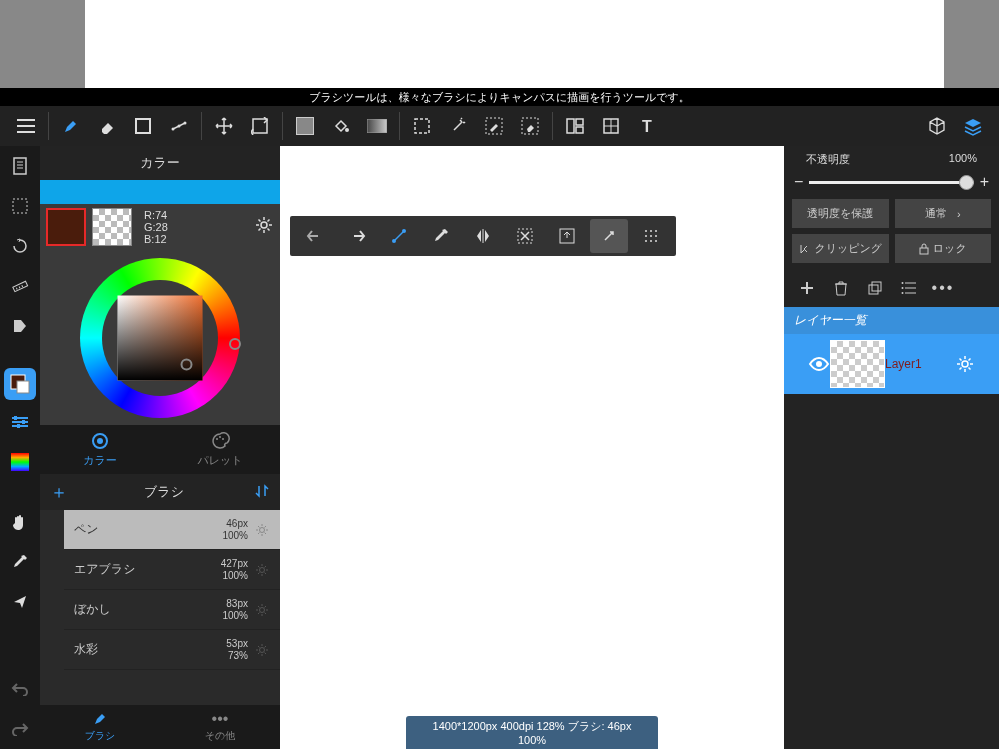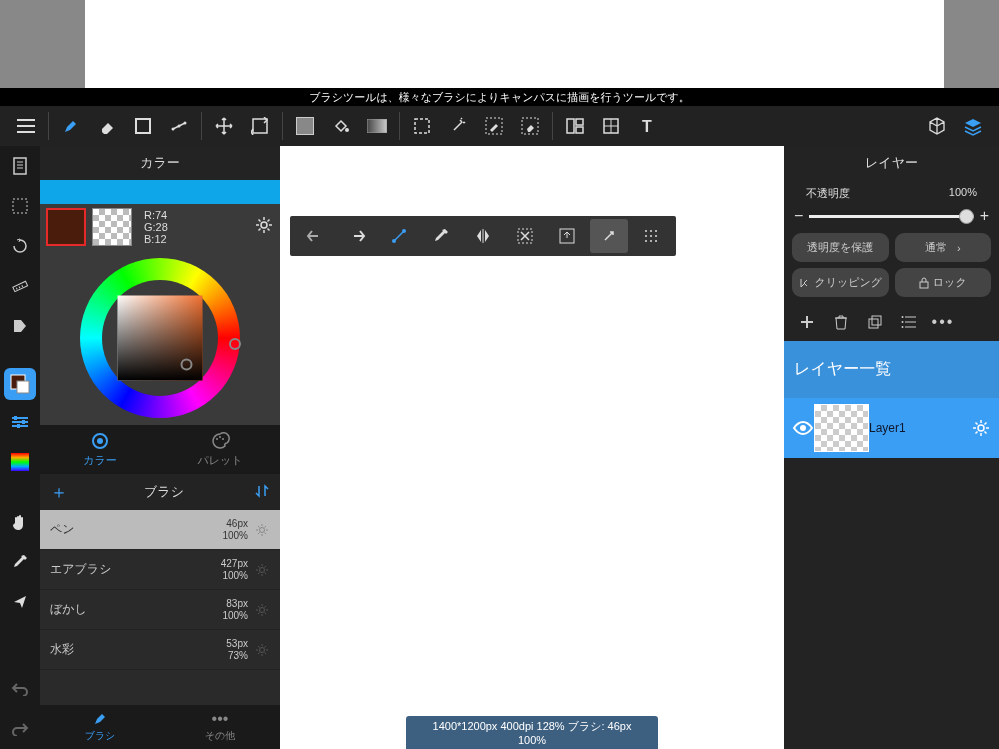--- a/index.html
+++ b/index.html
@@ -33,45 +33,45 @@
 .sat-handle { position: absolute; width: 12px; height: 12px; border: 2px solid #888; border-radius: 50%; bottom: 10px; right: 10px; }
 .tab-row { display: flex; background: #1a1a1a; }
 .tab-row .tab { flex: 1; text-align: center; padding: 6px 0; color: #888; font-size: 11px; cursor: pointer; }
 .tab-row .tab.active { color: #3a9ef5; }
 .tab-row .tab svg { display: block; margin: 0 auto 2px; }
 
 .brush-header { display: flex; align-items: center; padding: 6px 10px; color: #ddd; font-size: 13px; background: #232323; }
 .brush-header .plus { color: #3a9ef5; font-size: 18px; width: 24px; }
 .brush-header .title { flex: 1; text-align: center; }
 .brush-list { flex: 1; overflow-y: auto; background: #2a2a2a; }
-.brush-item { display: flex; align-items: center; padding: 6px 10px; color: #ccc; font-size: 12px; height: 40px; border-bottom: 1px solid #222; }
+.brush-item { display: flex; align-items: center; padding: 6px 10px; color: #ccc; font-size: 12px; height: 40px; border-bottom: 1px solid #222; margin-left: 24px; }
 .brush-item.selected { background: #bbb; color: #333; }
 .brush-item .bname { flex: 1; }
 .brush-item .bvals { text-align: right; font-size: 10px; line-height: 12px; margin-right: 6px; }
 .brush-bottom { display: flex; background: #1a1a1a; }
 .brush-bottom .bt { flex: 1; text-align: center; padding: 6px 0; color: #888; font-size: 10px; cursor: pointer; }
 .brush-bottom .bt.active { color: #3a9ef5; }
 .brush-bottom .bt .bicon { display: block; margin: 0 auto 2px; height: 16px; }
 
 .canvas-area { flex: 1; position: relative; background: #fff; text-align: center; }
 .float-toolbar { position: absolute; top: 70px; left: 10px; height: 40px; background: #333; display: flex; align-items: center; padding: 0 6px; gap: 4px; border-radius: 2px; }
 .float-toolbar .fbtn { width: 38px; height: 34px; display: flex; align-items: center; justify-content: center; color: #ddd; cursor: pointer; }
 .status-bar { position: absolute; bottom: 0; left: 50%; transform: translateX(-50%); background: #3d6080; color: #fff; font-size: 11px; padding: 3px 14px; border-radius: 3px 3px 0 0; }
 
 .layer-panel { width: 215px; background: #232323; display: flex; flex-direction: column; color: #ddd; }
 .opacity-row { padding: 6px 22px; font-size: 11px; display: flex; justify-content: space-between; }
 .slider-row { display: flex; align-items: center; padding: 0 10px 8px; gap: 6px; }
 .slider-track { flex: 1; height: 3px; background: #eee; position: relative; }
 .slider-thumb { position: absolute; right: 0; top: -6px; width: 15px; height: 15px; border-radius: 50%; background: #ddd; border: 1px solid #999; }
 .btn-row { display: flex; gap: 6px; padding: 0 8px 6px; }
-.pill-btn { flex: 1; background: #444; color: #ccc; font-size: 11px; padding: 7px 4px; text-align: center; border-radius: 9px; cursor: pointer; display: flex; align-items: center; justify-content: center; gap: 4px; }
+.pill-btn { flex: 1; background: #444; color: #ccc; font-size: 11px; padding: 7px 4px; text-align: center; border-radius: 0; cursor: pointer; display: flex; align-items: center; justify-content: center; gap: 4px; }
 .layer-actions { display: flex; gap: 4px; padding: 4px 8px; align-items: center; }
 .layer-actions .la { width: 30px; height: 30px; display: flex; align-items: center; justify-content: center; color: #ccc; cursor: pointer; }
-.layer-list-hdr { background: #3990db; color: #fff; padding: 18px 10px; font-size: 16px; }
-.layer-item { display: flex; align-items: center; background: #3a9ef5; color: #0f172a; padding: 6px 8px; font-size: 12px; }
+.layer-list-hdr { background: #3990db; color: #fff; padding: 5px 10px; font-size: 12px; font-style: italic; }
+.layer-item { display: flex; align-items: center; background: #3a9ef5; color: #7f1d1d; padding: 6px 24px; font-size: 12px; }
 .layer-thumb { width: 55px; height: 48px; background: repeating-conic-gradient(#ccc 0 25%, #fff 0 50%) 0 0/12px 12px; border: 1px solid #fff; }
 .layer-item .lname { flex: 1; }
 
 svg { pointer-events: none; }
 </style>
 </head>
 <body>
 
 <div class="top-canvas"></div>
 <div class="top-banner">ブラシツールは、様々なブラシによりキャンパスに描画を行うツールです。</div>
@@ -430,21 +430,20 @@
             <circle cx="3" cy="13" r="1" fill="#ddd"></circle>
             <circle cx="8" cy="13" r="1" fill="#ddd"></circle>
             <circle cx="13" cy="13" r="1" fill="#ddd"></circle>
           </svg>
         </div>
     </div>
     <div class="status-bar">1400*1200px 400dpi 128% ブラシ: 46px 100%</div>
   </div>
 
   <div class="layer-panel">
-    <div class="panel-title">レイヤー</div>
     <div class="opacity-row">
       <span>不透明度</span>
       <span>100%</span>
     </div>
     <div class="slider-row">
       <span style="color:#ddd;font-size:16px">−</span>
       <div class="slider-track">
           <div class="slider-thumb"></div>
         </div>
       <span style="color:#ddd;font-size:16px">+</span>

